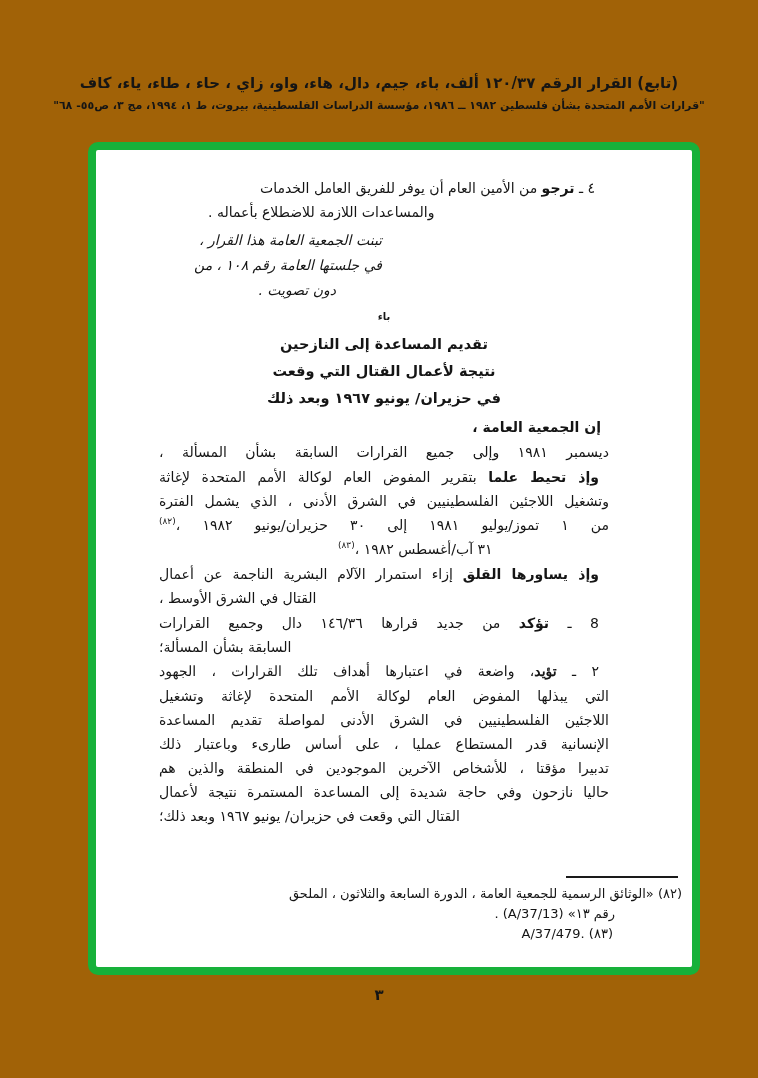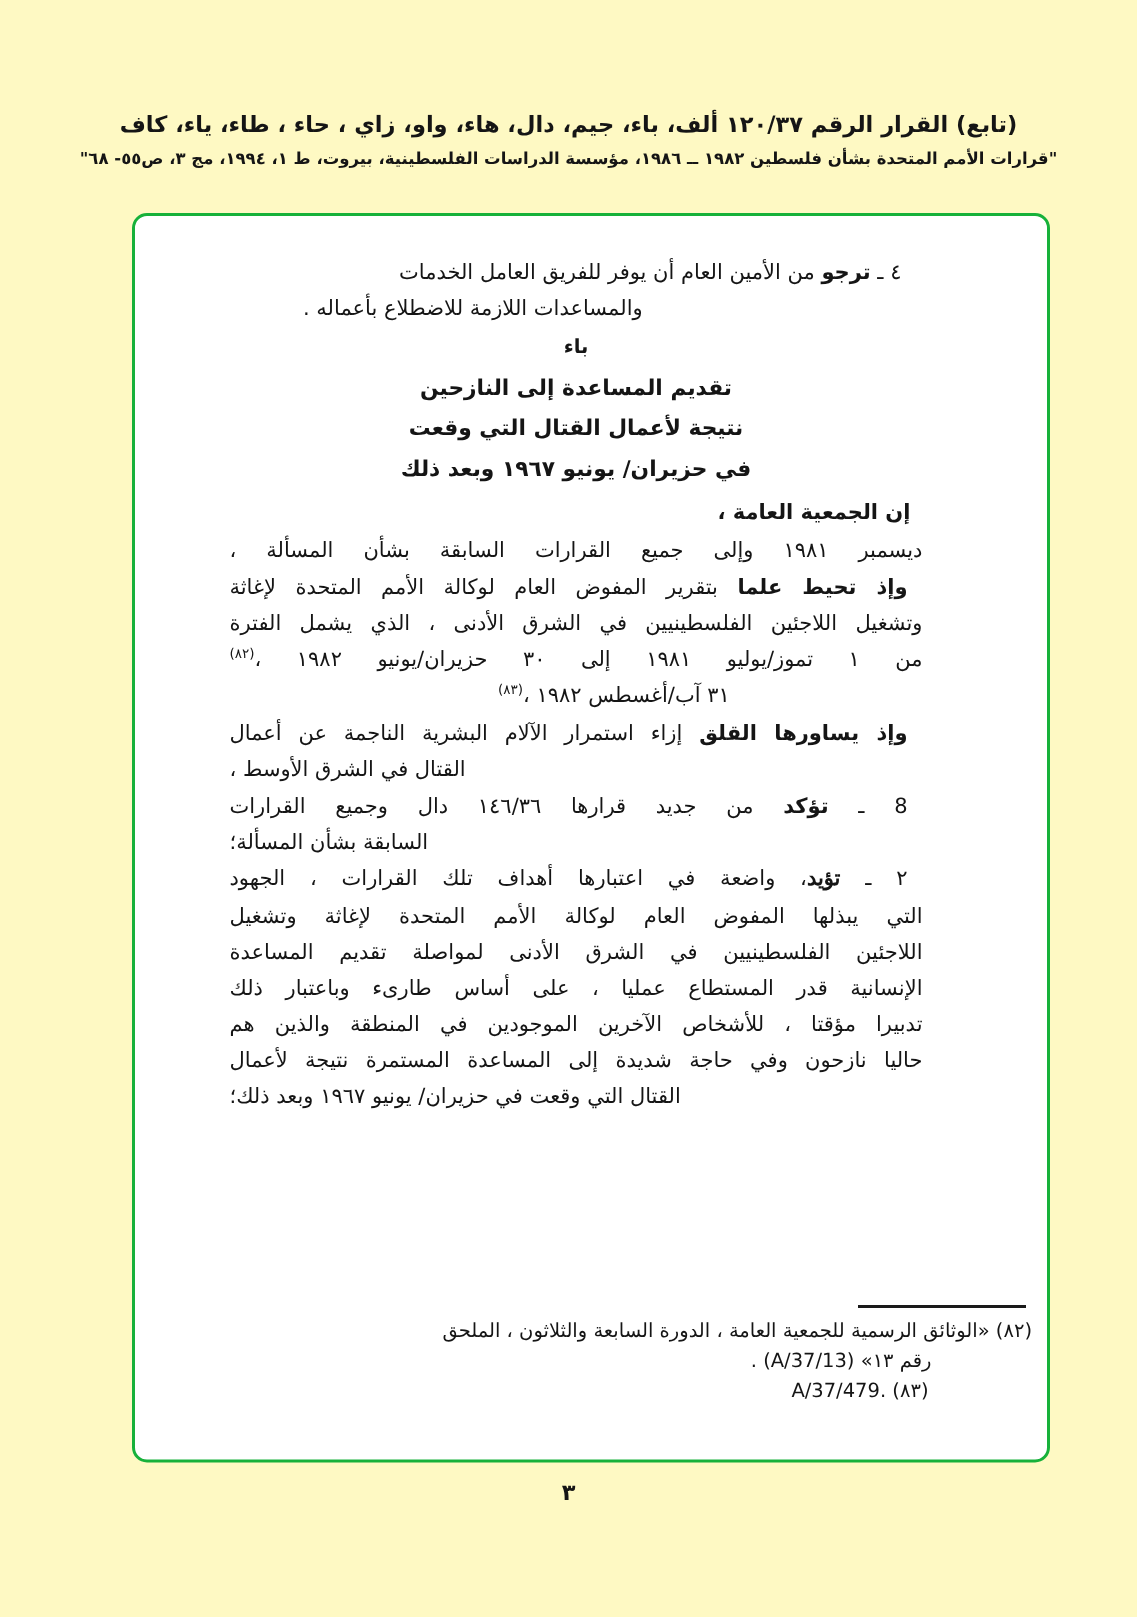--- a/index.html
+++ b/index.html
@@ -1,38 +1,38 @@
 <!DOCTYPE html>
 <html lang="ar"><head>
 <meta charset="utf-8">
 <style>
   html,body{margin:0;padding:0;background:#ffffff;}
   .page{
-    position:relative;width:758px;height:1078px;background:#fef9c3;
+    position:relative;width:758px;height:1078px;background:#a16207;
     font-family:"DejaVu Sans",sans-serif;color:#151515;direction:rtl;overflow:hidden;
   }
   
   .header{position:absolute;top:72px;left:0;right:0;text-align:center;}
   .header-l1{font-size:15px;font-weight:bold;line-height:22px;}
   .header-l2{font-size:11px;font-weight:bold;line-height:16px;margin-top:4px;}
   
   .green-box{
     position:absolute;left:88px;top:142px;width:612px;height:833px;
-    box-sizing:border-box;border:2px solid #701a75;border-radius:10px;background:#ffffff;
+    box-sizing:border-box;border:8px solid #701a75;border-radius:10px;background:#ffffff;
   }
   .box-content{position:relative;width:100%;height:100%;}
   .main-col{padding:26px 83px 0 63px;font-size:14px;}
   .ln{line-height:24px;min-height:24px;}
   .al-r{text-align:right;}
   .al-l{text-align:left;}
   .al-c{text-align:center;}
   .al-j{text-align:justify;text-align-last:justify;}
   .b{font-weight:bold;}
   .block.bold{font-weight:bold;}
-  .block.small{font-size:13px;}
+  .block.small{font-size:10px;}
   .block.title{font-size:14.5px;}
   .block.title .ln{line-height:27px;min-height:27px;}
   .block.italic{font-style:italic;}
   .block.italic .ln{line-height:25px;min-height:25px;}
   sup{font-size:9px;line-height:0;}
   
   .footnote-area{position:absolute;top:726px;right:10px;left:45px;font-size:13px;}
   .fn-sep{width:112px;border-top:2px solid #1a1a1a;margin-right:4px;margin-bottom:6px;}
   .footnote-area .ln{line-height:20px;min-height:20px;}
   
@@ -47,20 +47,25 @@
     <div class="header-l1">(تابع) القرار الرقم ١٢٠/٣٧ ألف، باء، جيم، دال، هاء، واو، زاي ، حاء ، طاء، ياء، كاف</div>
     <div class="header-l2">"قرارات الأمم المتحدة بشأن فلسطين ١٩٨٢ ــ ١٩٨٦، مؤسسة الدراسات الفلسطينية، بيروت، ط ١، ١٩٩٤، مج ٣، ص٥٥- ٦٨"</div>
   </div>
 
   <div class="green-box" style="border-color: rgb(23, 177, 58);">
     <div class="box-content">
       <div class="main-col">
           <div class="block ">
             <div class="ln al-r" style="padding-right: 14px;"><span>٤ ـ </span><span class="b">ترجو</span><span> من الأمين العام أن يوفر للفريق العامل الخدمات</span></div>
             <div class="ln al-l" style="padding-left: 49px;"><span>والمساعدات اللازمة للاضطلاع بأعماله .</span></div>
+          </div>
+          <div class="block italic" style="margin-top: 4px;">
+            <div class="ln al-r" style="padding-right: 227px;"><span>تبنت الجمعية العامة هذا القرار ،</span></div>
+            <div class="ln al-r" style="padding-right: 227px;"><span>في جلستها العامة رقم ١٠٨ ، من</span></div>
+            <div class="ln al-r" style="padding-right: 273px;"><span>دون تصويت .</span></div>
           </div>
           <div class="block bold small" style="margin-top: 2px;">
             <div class="ln al-c"><span>باء</span></div>
           </div>
           <div class="block bold title" style="margin-top: 2px;">
             <div class="ln al-c"><span>تقديم المساعدة إلى النازحين</span></div>
             <div class="ln al-c"><span>نتيجة لأعمال القتال التي وقعت</span></div>
             <div class="ln al-c"><span>في حزيران/ يونيو ١٩٦٧ وبعد ذلك</span></div>
           </div>
           <div class="block " style="margin-top: 3px;">

